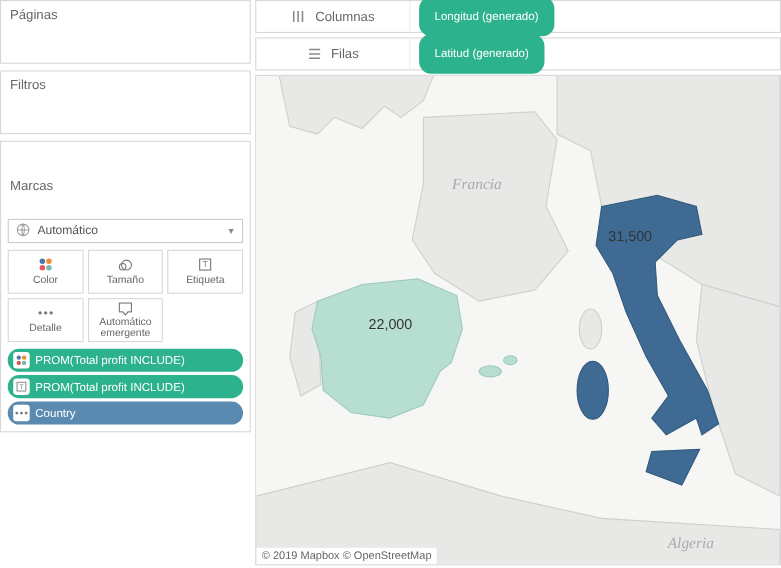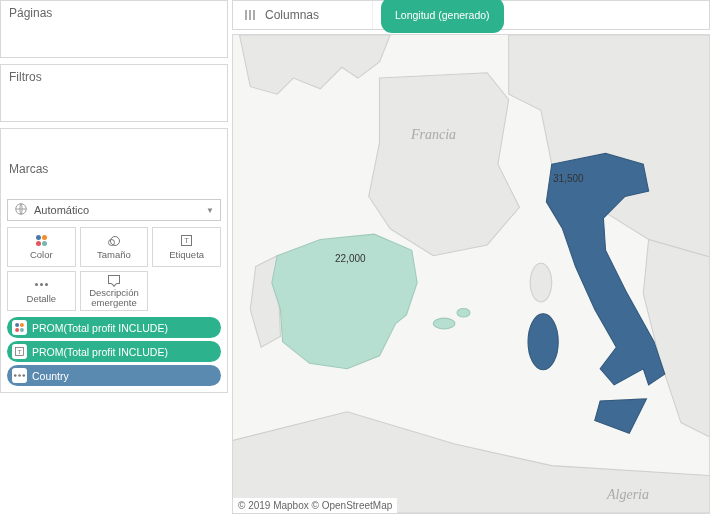--- a/index.html
+++ b/index.html
@@ -128,20 +128,21 @@
   .shelf .slabel {
     width: 140px;
     display: flex;
     align-items: center;
     gap: 8px;
     padding: 0 10px;
     border-right: 1px solid #eee;
     color: #666;
     font-size: 12px;
     height: 100%;
+    justify-content: center;
   }
   .shelf .slabel svg { flex-shrink: 0; }
   .shelf .sbody { flex: 1; display: flex; align-items: center; padding: 0 8px; }
   .shelf .sbody .pill { height: 36px; }
 
   .viz {
     border: 1px solid #d8d8d8;
     background: #fff;
     flex: 1;
     position: relative;
@@ -153,21 +154,21 @@
     position: absolute;
     bottom: 0;
     left: 0;
     background: rgba(255,255,255,0.95);
     font-size: 10px;
     color: #666;
     padding: 2px 5px;
   }
   .data-label {
     position: absolute;
-    font-size: 10px;
+    font-size: 13px;
     color: #333;
   }
   .country-label {
     position:absolute;
     color:#aaa;
     font-size:14px;
     font-style:italic;
     font-family: Georgia, serif;
   }
 </style>
@@ -227,21 +228,21 @@
                 <span></span>
                 <span></span>
               </div>
             </div>
           <span>Detalle</span>
         </div>
         <div class="cell">
           <div class="ic">
               <div class="icon-tooltip"></div>
             </div>
-          <span>Descripción emergente</span>
+          <span>Automático emergente</span>
         </div>
         <div></div>
       </div>
 
       <div class="pills">
         <div class="pill pill-green">
           <span class="pill-ic">
               <div class="icon-color" style="transform:scale(0.8)">
                 <span></span>
                 <span></span>
@@ -281,20 +282,35 @@
           </svg>
         <span>Columnas</span>
       </div>
       <div class="sbody">
         <div class="pill pill-green" style="padding:0 14px;">
           <span>Longitud (generado)</span>
         </div>
       </div>
     </div>
 
+    <div class="shelf">
+      <div class="slabel">
+        <svg width="14" height="14" viewBox="0 0 14 14" stroke="#888" stroke-width="1.4">
+            <line x1="2" y1="3" x2="12" y2="3"></line>
+            <line x1="2" y1="7" x2="12" y2="7"></line>
+            <line x1="2" y1="11" x2="12" y2="11"></line>
+          </svg>
+        <span>Filas</span>
+      </div>
+      <div class="sbody">
+        <div class="pill pill-green" style="padding:0 14px;">
+          <span>Latitud (generado)</span>
+        </div>
+      </div>
+    </div>
 
     <div class="viz">
       <svg class="map-svg" viewBox="0 0 470 444" preserveAspectRatio="xMidYMid slice">
         <rect width="470" height="444" fill="#f6f6f4"></rect>
 
         <g fill="#e8e8e6" stroke="#cfcfcd" stroke-width="1">
 
           <path d="M20 0 L160 0 L150 25 L130 40 L115 30 L95 50 L70 40 L55 55 L30 48 Z"></path>
 
           <path d="M150 40 L250 35 L270 60 L260 120 L280 160 L250 195 L200 205 L160 180 L140 150 L150 100 Z"></path>

